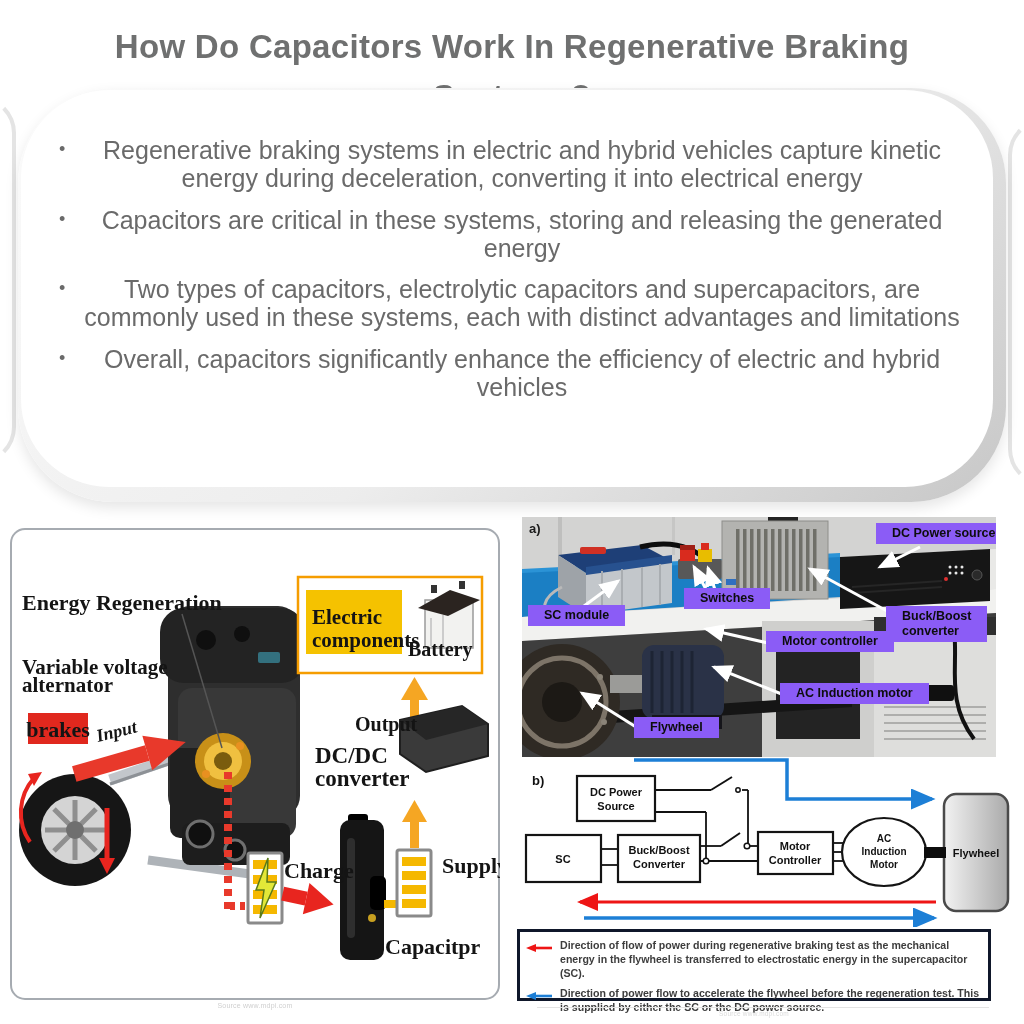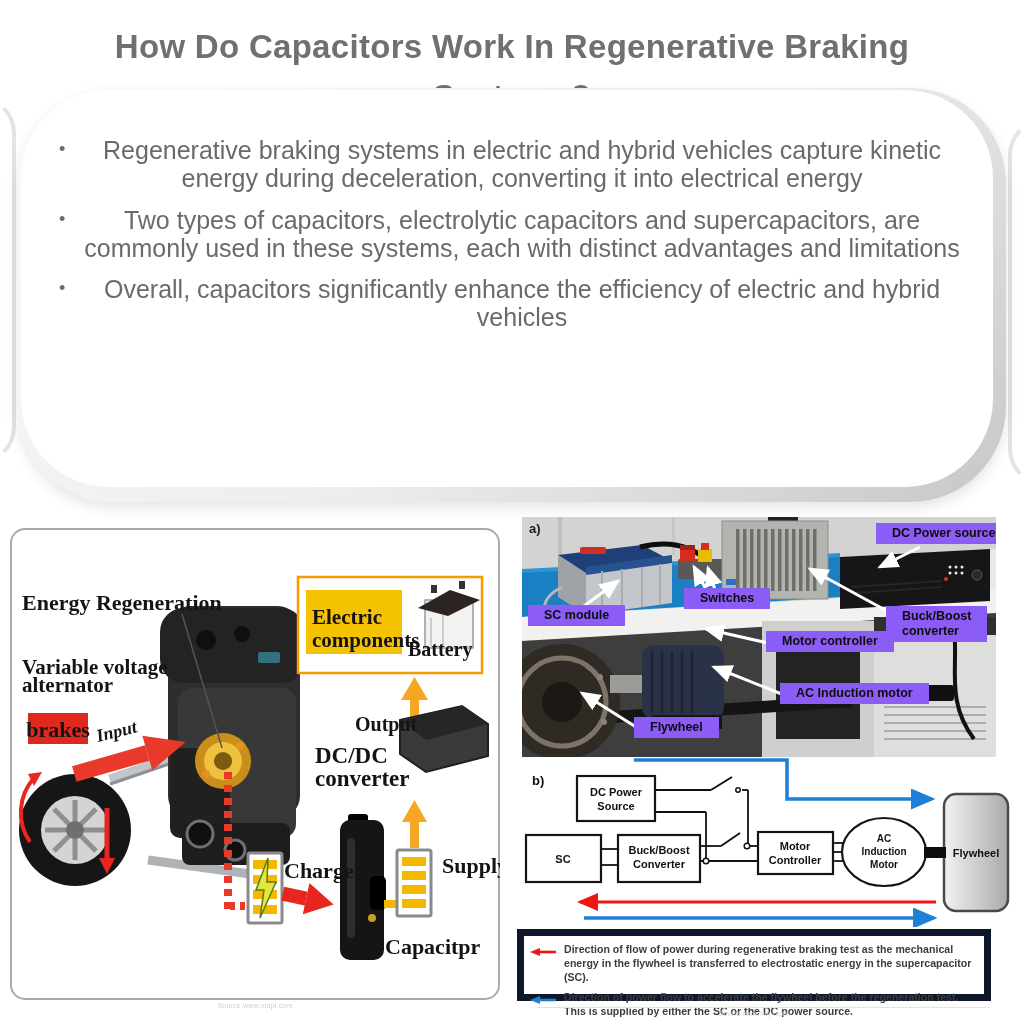--- a/index.html
+++ b/index.html
@@ -41,21 +41,21 @@
   .ph-label span{display:block;}
   .ph-tag{position:absolute;left:7px;top:4px;color:#1a1a1a;font-weight:bold;font-size:13px;}
 
   
   .diagram-b{position:absolute;left:516px;top:757px;}
   .db-text{font-family:"Liberation Sans",sans-serif;font-weight:600;font-size:11px;fill:#111;text-anchor:middle;}
   .db-text-sm{font-family:"Liberation Sans",sans-serif;font-weight:600;font-size:10px;fill:#111;text-anchor:middle;}
   .db-tag{font-family:"Liberation Sans",sans-serif;font-weight:bold;font-size:13px;fill:#111;}
 
   
-  .legend{position:absolute;left:517px;top:929px;width:474px;height:72px;border:7px solid #0f172a;
+  .legend{position:absolute;left:517px;top:929px;width:474px;height:72px;border:3px solid #0f172a;
           box-sizing:border-box;padding:7px 6px 4px 4px;display:flex;flex-direction:column;gap:7px;background:#fff;}
   .legend-row{display:flex;align-items:flex-start;gap:6px;}
   .legend-row svg{flex:0 0 auto;margin-top:3px;}
   .legend-row p{margin:0;font-size:10.6px;font-weight:bold;color:#3d3d3d;line-height:1.3;}
   .divider-right{position:absolute;left:537px;top:1007px;width:452px;height:1px;background:#e3e3e3;}
 </style>
 </head>
 <body>
 
 <div class="page">
@@ -64,20 +64,21 @@
     <div class="title-inner">How Do Capacitors Work In Regenerative Braking Systems?</div>
   </div>
 
   <div class="peek peek-left"></div>
   <div class="peek peek-right"></div>
 
   <div class="card">
     <div class="card-inner">
       <ul>
         <li>Regenerative braking systems in electric and hybrid vehicles capture kinetic energy during deceleration, converting it into electrical energy</li>
+        <li>Capacitors are critical in these systems, storing and releasing the generated energy</li>
         <li>Two types of capacitors, electrolytic capacitors and supercapacitors, are commonly used in these systems, each with distinct advantages and limitations</li>
         <li>Overall, capacitors significantly enhance the efficiency of electric and hybrid vehicles</li>
       </ul>
     </div>
   </div>
 
   <div class="fig-left">
     <svg width="490" height="472" viewBox="0 0 490 472">
       <rect x="1" y="1" width="488" height="470" rx="14" fill="#ffffff" stroke="#a6abb1" stroke-width="2"></rect>
 

